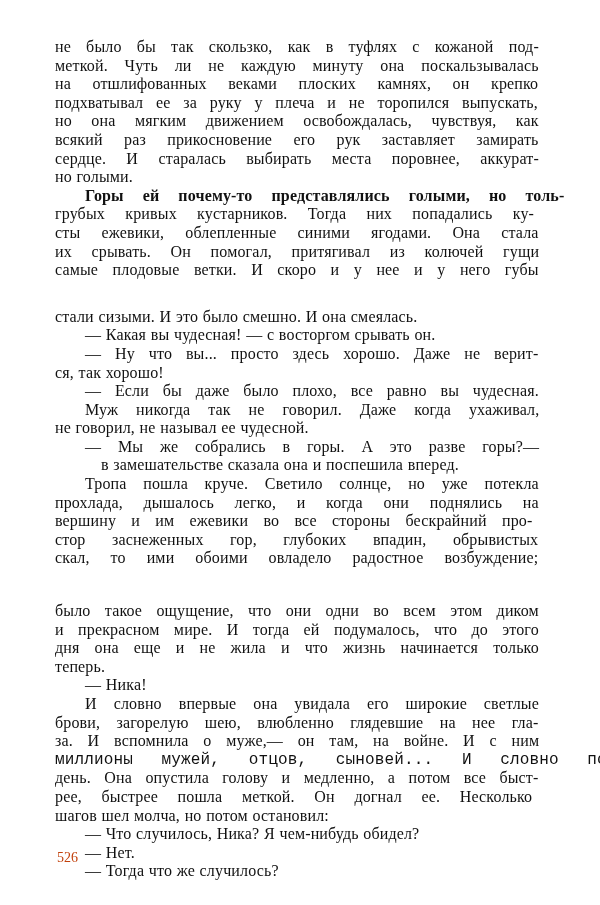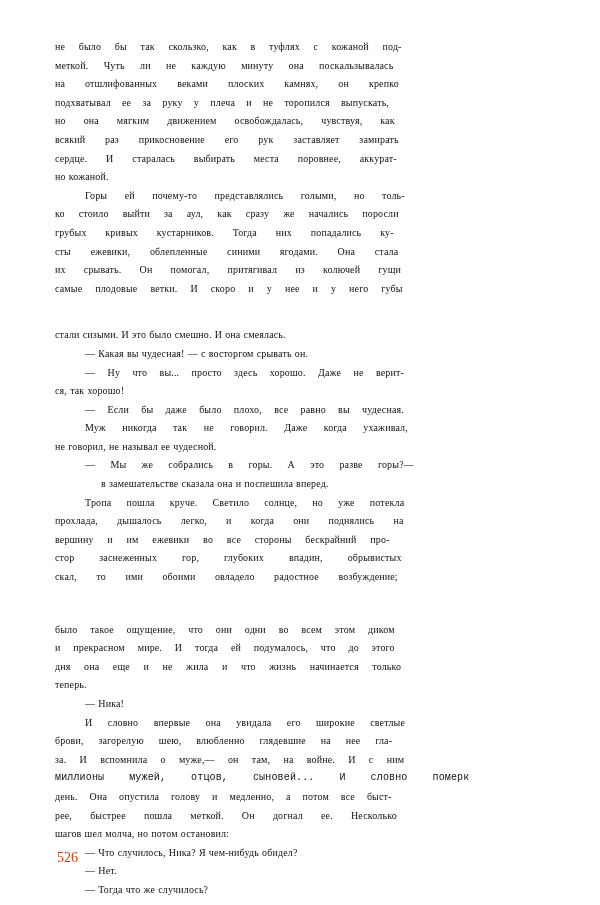--- a/index.html
+++ b/index.html
@@ -18,21 +18,21 @@
     .page {
       position: absolute;
       left: 55px;
       top: 38px;
       width: 488px;
     }
     .line {
       display: block;
       height: 18.6px;
       line-height: 18.6px;
-      font-size: 10px;
+      font-size: 16px;
       white-space: nowrap;
       text-align: justify;
       text-align-last: justify;
       letter-spacing: 0.15px;
       word-spacing: 0.5px;
     }
     .line.last {
       text-align-last: left;
     }
     .line.indent {
@@ -52,23 +52,22 @@
 <body>
 
 <div class="page" id="page-text">
     <span class="line" style="display: block; width: auto; word-spacing: 11px; text-align-last: left;">не было бы так скользко, как в туфлях с кожаной под-</span>
     <span class="line" style="display: block; width: auto; word-spacing: 12.6429px; text-align-last: left;">меткой. Чуть ли не каждую минуту она поскальзывалась</span>
     <span class="line" style="display: block; width: auto; word-spacing: 17.3333px; text-align-last: left;">на отшлифованных веками плоских камнях, он крепко</span>
     <span class="line" style="display: block; width: auto; word-spacing: 8.61111px; text-align-last: left;">подхватывал ее за руку у плеча и не торопился выпускать,</span>
     <span class="line" style="display: block; width: auto; word-spacing: 15.3333px; text-align-last: left;">но она мягким движением освобождалась, чувствуя, как</span>
     <span class="line" style="display: block; width: auto; word-spacing: 17.1667px; text-align-last: left;">всякий раз прикосновение его рук заставляет замирать</span>
     <span class="line" style="display: block; width: auto; word-spacing: 16.1667px; text-align-last: left;">сердце. И старалась выбирать места поровнее, аккурат-</span>
-    <span class="line last" style="display: block; width: auto;">но кожаной.</span>
-    <span class="line indent" style="display: block; width: auto; word-spacing: 14.8333px; text-align-last: left;">Горы ей почему-то представлялись голыми, но толь-</span>
-    <span class="line" style="display: block; width: auto; word-spacing: 11.3889px; text-align-last: left;">ко стоило выйти за аул, как сразу же начались поросли</span>
+    <span class="line last" style="display: block; width: auto;">но голыми.</span>
+    <span class="line indent" style="display: block; width: auto; word-spacing: 14.8333px; text-align-last: left; font-weight: bold;">Горы ей почему-то представлялись голыми, но толь-</span>
     <span class="line" style="display: block; width: auto; word-spacing: 16.1667px; text-align-last: left;">грубых кривых кустарников. Тогда них попадались ку-</span>
     <span class="line" style="display: block; width: auto; word-spacing: 17px; text-align-last: left;">сты ежевики, облепленные синими ягодами. Она стала</span>
     <span class="line" style="display: block; width: auto; word-spacing: 15.5px; text-align-last: left;">их срывать. Он помогал, притягивал из колючей гущи</span>
     <span class="line" style="display: block; width: auto; word-spacing: 10.3182px; text-align-last: left;">самые плодовые ветки. И скоро и у нее и у него губы</span>
     <span class="line last" style="display: block; width: auto; margin-top: 28px;">стали сизыми. И это было смешно. И она смеялась.</span>
     <span class="line indent last" style="display: block; width: auto;">— Какая вы чудесная! — с восторгом срывать он.</span>
     <span class="line indent" style="display: block; width: auto; word-spacing: 9.72222px; text-align-last: left;">— Ну что вы... просто здесь хорошо. Даже не верит-</span>
     <span class="line last" style="display: block; width: auto;">ся, так хорошо!</span>
     <span class="line indent" style="display: block; width: auto; word-spacing: 9.61111px; text-align-last: left;">— Если бы даже было плохо, все равно вы чудесная.</span>
     <span class="line indent" style="display: block; width: auto; word-spacing: 13.7857px; text-align-last: left;">Муж никогда так не говорил. Даже когда ухаживал,</span>

